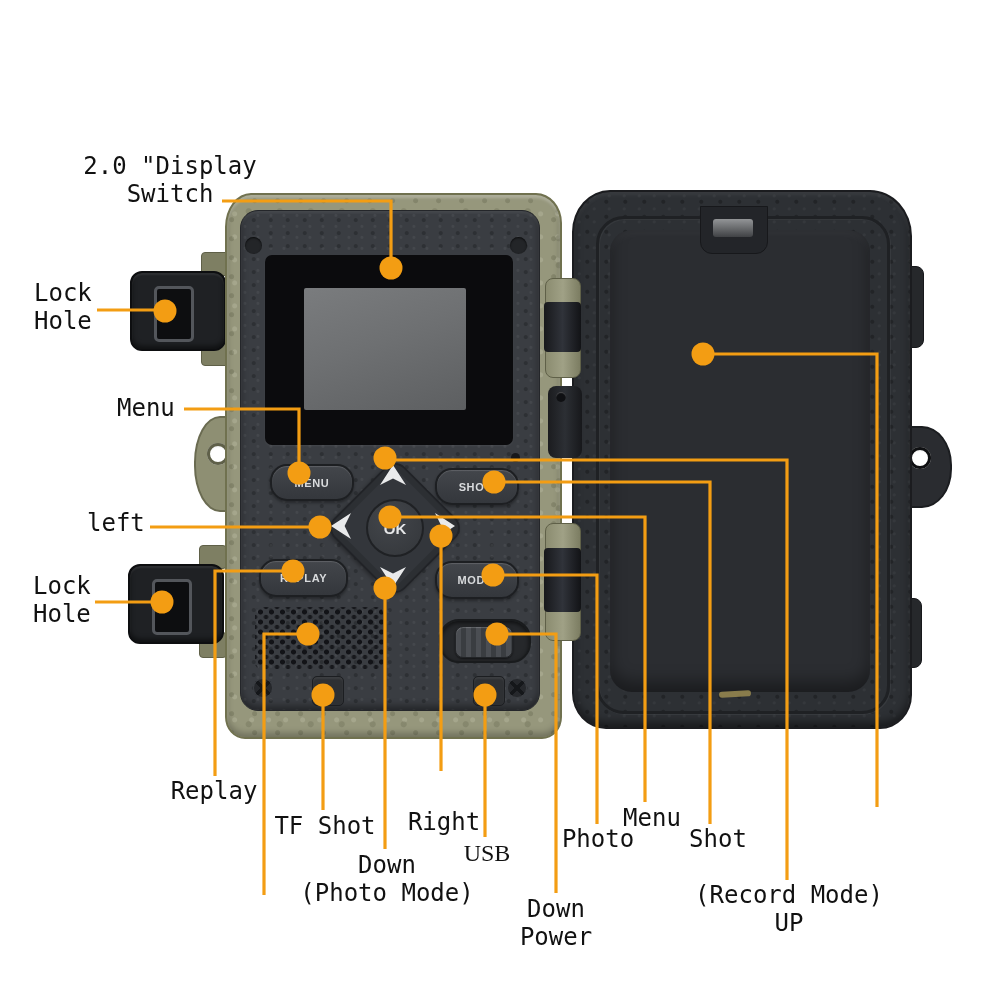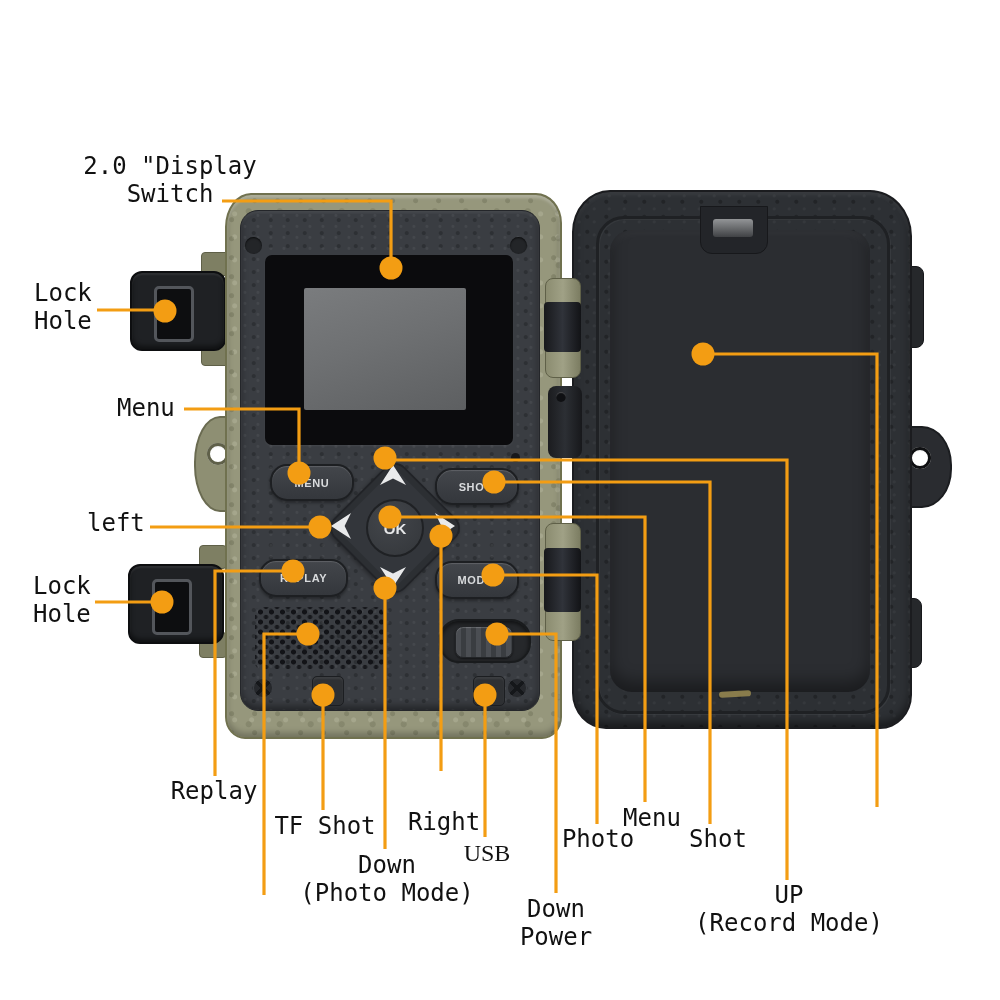--- a/index.html
+++ b/index.html
@@ -284,15 +284,15 @@
       <div class="diagram-label" style="left: 33px; top: 572px;"><div>Lock</div><div>Hole</div></div>
       <div class="diagram-label align-center" style="left: 214px; top: 777px;"><div>Replay</div></div>
       <div class="diagram-label align-center" style="left: 325px; top: 812px;"><div>TF Shot</div></div>
       <div class="diagram-label align-center" style="left: 387px; top: 851px;"><div>Down</div><div>(Photo Mode)</div></div>
       <div class="diagram-label align-center" style="left: 444px; top: 808px;"><div>Right</div></div>
       <div class="diagram-label align-center" style="left: 487px; top: 839px; font-family: Liberation Serif, serif;"><div>USB</div></div>
       <div class="diagram-label align-center" style="left: 556px; top: 895px;"><div>Down</div><div>Power</div></div>
       <div class="diagram-label align-center" style="left: 598px; top: 825px;"><div>Photo</div></div>
       <div class="diagram-label align-center" style="left: 652px; top: 804px;"><div>Menu</div></div>
       <div class="diagram-label align-center" style="left: 672px; top: 825px; margin-left: 46px;"><div>Shot</div></div>
-      <div class="diagram-label align-center" style="left: 789px; top: 881px;"><div>UP</div><div>(Record Mode)</div></div>
+      <div class="diagram-label align-center" style="left: 789px; top: 881px;"><div>(Record Mode)</div><div>UP</div></div>
     </div>
 </div>
 
 </body></html>

